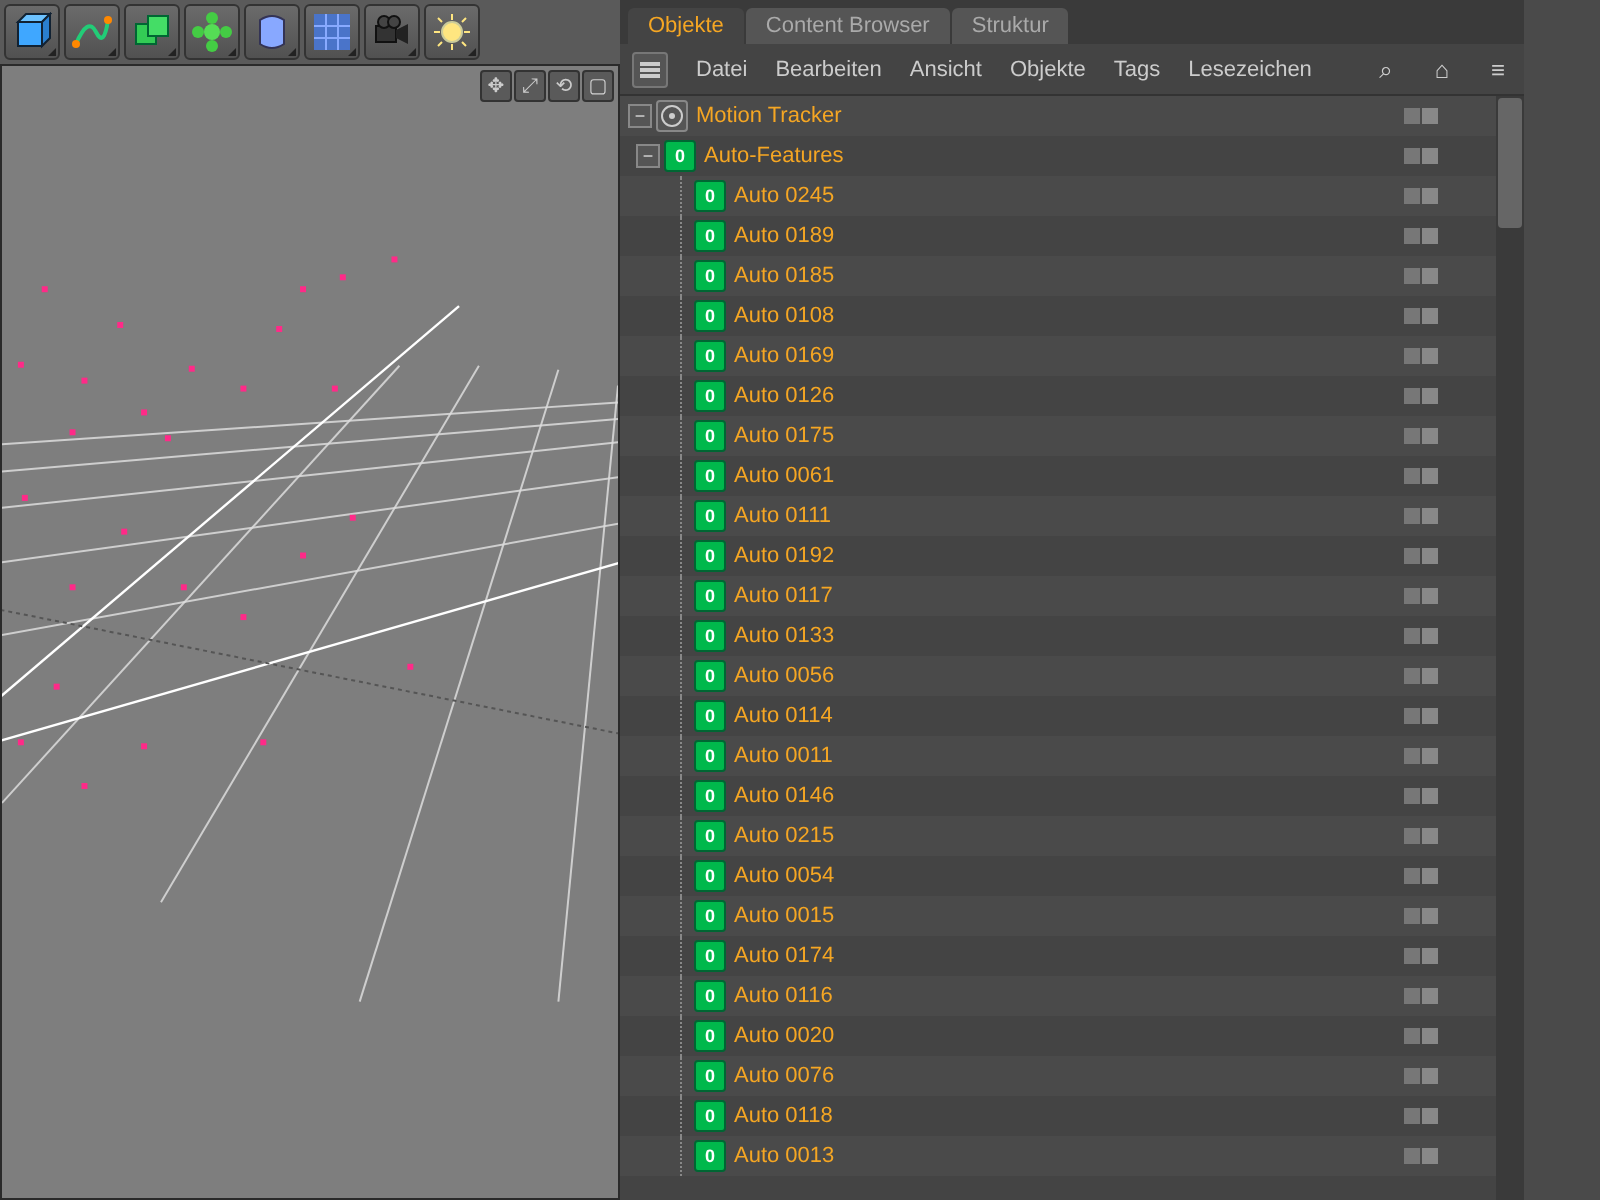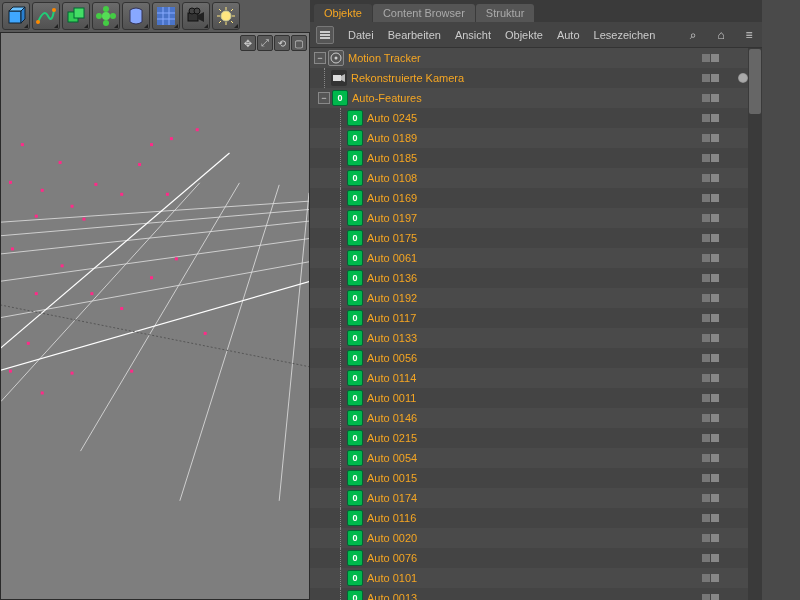--- a/index.html
+++ b/index.html
@@ -184,21 +184,21 @@
         <svg width="12" height="12">
           <rect x="1" y="2" width="10" height="2" fill="#ccc"></rect>
           <rect x="1" y="5" width="10" height="2" fill="#ccc"></rect>
           <rect x="1" y="8" width="10" height="2" fill="#ccc"></rect>
         </svg>
       </div>
     <span class="menu-item">Datei</span>
     <span class="menu-item">Bearbeiten</span>
     <span class="menu-item">Ansicht</span>
     <span class="menu-item">Objekte</span>
-    <span class="menu-item">Auto</span>
+    <span class="menu-item">Tags</span>
     <span class="menu-item">Lesezeichen</span>
     <span class="spacer"></span>
     <span class="mini-btn">⌕</span>
     <span class="mini-btn">⌂</span>
     <span class="mini-btn">≡</span>
   </div>
   <div class="tree" id="tree">
       <div class="row">
   <span class="indent" style="width:4px"></span>
   <span class="toggle">−</span>
@@ -212,38 +212,20 @@
   <span class="flex"></span>
         <div class="vis">
           <div class="vis-dot"></div>
           <div class="vis-dot b"></div>
         </div>
         <div class="tag-slot"></div>
         <div class="tag-slot "></div>
       </div>
       <div class="row">
   <span class="indent" style="width:8px"></span>
-        <span class="tree-line"></span>
-  <span class="obj-icon camera">
-          <svg width="14" height="12">
-            <rect x="1" y="3" width="8" height="6" fill="#ddd"></rect>
-            <polygon points="9,4 13,2 13,10 9,8" fill="#bbb"></polygon>
-          </svg>
-        </span>
-  <span class="label">Rekonstruierte Kamera</span>
-  <span class="flex"></span>
-        <div class="vis">
-          <div class="vis-dot"></div>
-          <div class="vis-dot b"></div>
-        </div>
-        <div class="tag-slot"></div>
-        <div class="tag-slot on"></div>
-      </div>
-      <div class="row">
-  <span class="indent" style="width:8px"></span>
   <span class="toggle">−</span>
   <span class="obj-icon null">0</span>
   <span class="label">Auto-Features</span>
   <span class="flex"></span>
         <div class="vis">
           <div class="vis-dot"></div>
           <div class="vis-dot b"></div>
         </div>
         <div class="tag-slot"></div>
         <div class="tag-slot "></div>
@@ -310,21 +292,21 @@
           <div class="vis-dot"></div>
           <div class="vis-dot b"></div>
         </div>
         <div class="tag-slot"></div>
         <div class="tag-slot "></div>
       </div>
       <div class="row">
     <span class="indent" style="width:24px"></span>
         <span class="tree-line"></span>
     <span class="obj-icon null">0</span>
-    <span class="label">Auto 0197</span>
+    <span class="label">Auto 0126</span>
     <span class="flex"></span>
         <div class="vis">
           <div class="vis-dot"></div>
           <div class="vis-dot b"></div>
         </div>
         <div class="tag-slot"></div>
         <div class="tag-slot "></div>
       </div>
       <div class="row">
     <span class="indent" style="width:24px"></span>
@@ -349,21 +331,21 @@
           <div class="vis-dot"></div>
           <div class="vis-dot b"></div>
         </div>
         <div class="tag-slot"></div>
         <div class="tag-slot "></div>
       </div>
       <div class="row">
     <span class="indent" style="width:24px"></span>
         <span class="tree-line"></span>
     <span class="obj-icon null">0</span>
-    <span class="label">Auto 0136</span>
+    <span class="label">Auto 0111</span>
     <span class="flex"></span>
         <div class="vis">
           <div class="vis-dot"></div>
           <div class="vis-dot b"></div>
         </div>
         <div class="tag-slot"></div>
         <div class="tag-slot "></div>
       </div>
       <div class="row">
     <span class="indent" style="width:24px"></span>
@@ -544,21 +526,21 @@
           <div class="vis-dot"></div>
           <div class="vis-dot b"></div>
         </div>
         <div class="tag-slot"></div>
         <div class="tag-slot "></div>
       </div>
       <div class="row">
     <span class="indent" style="width:24px"></span>
         <span class="tree-line"></span>
     <span class="obj-icon null">0</span>
-    <span class="label">Auto 0101</span>
+    <span class="label">Auto 0118</span>
     <span class="flex"></span>
         <div class="vis">
           <div class="vis-dot"></div>
           <div class="vis-dot b"></div>
         </div>
         <div class="tag-slot"></div>
         <div class="tag-slot "></div>
       </div>
       <div class="row">
     <span class="indent" style="width:24px"></span>

